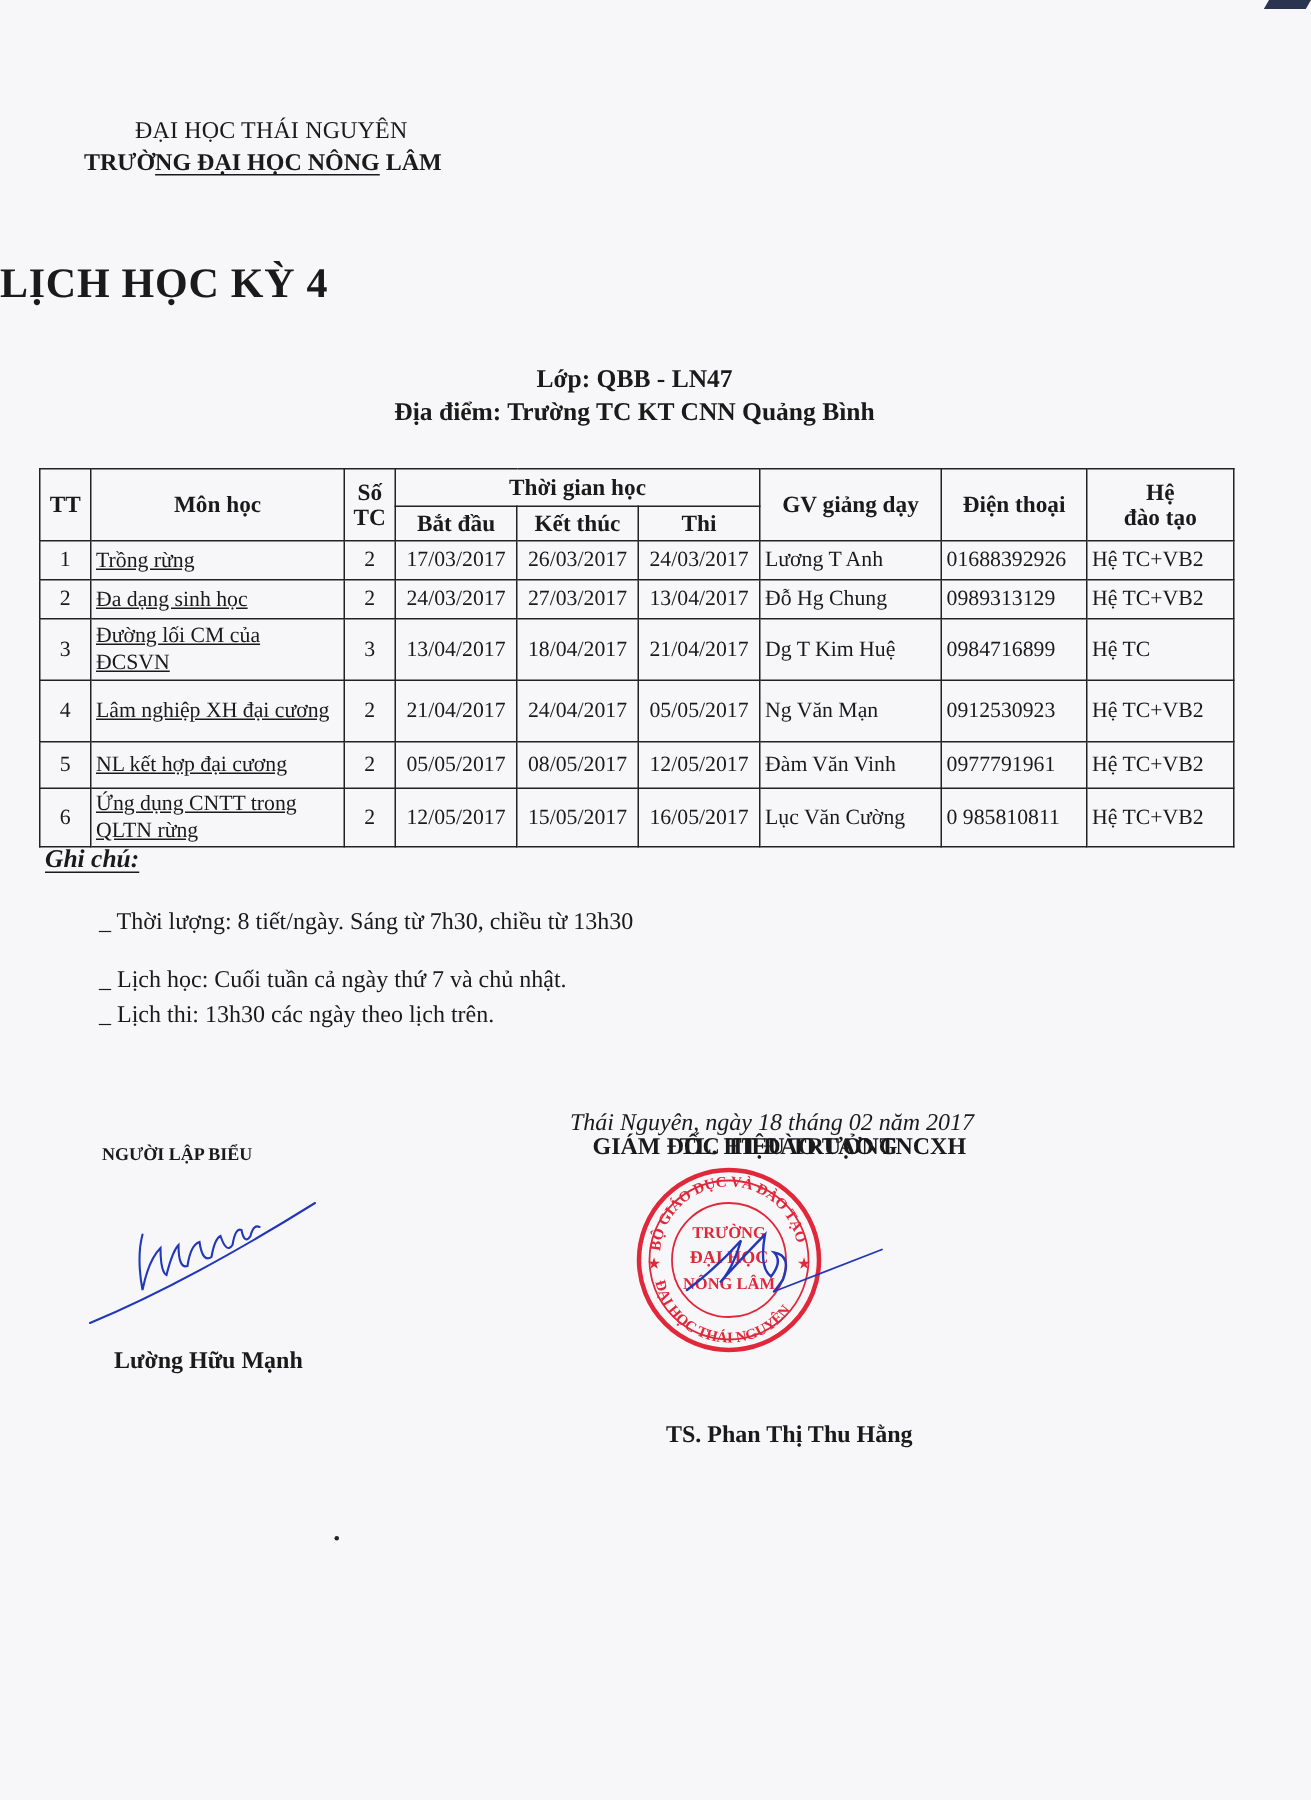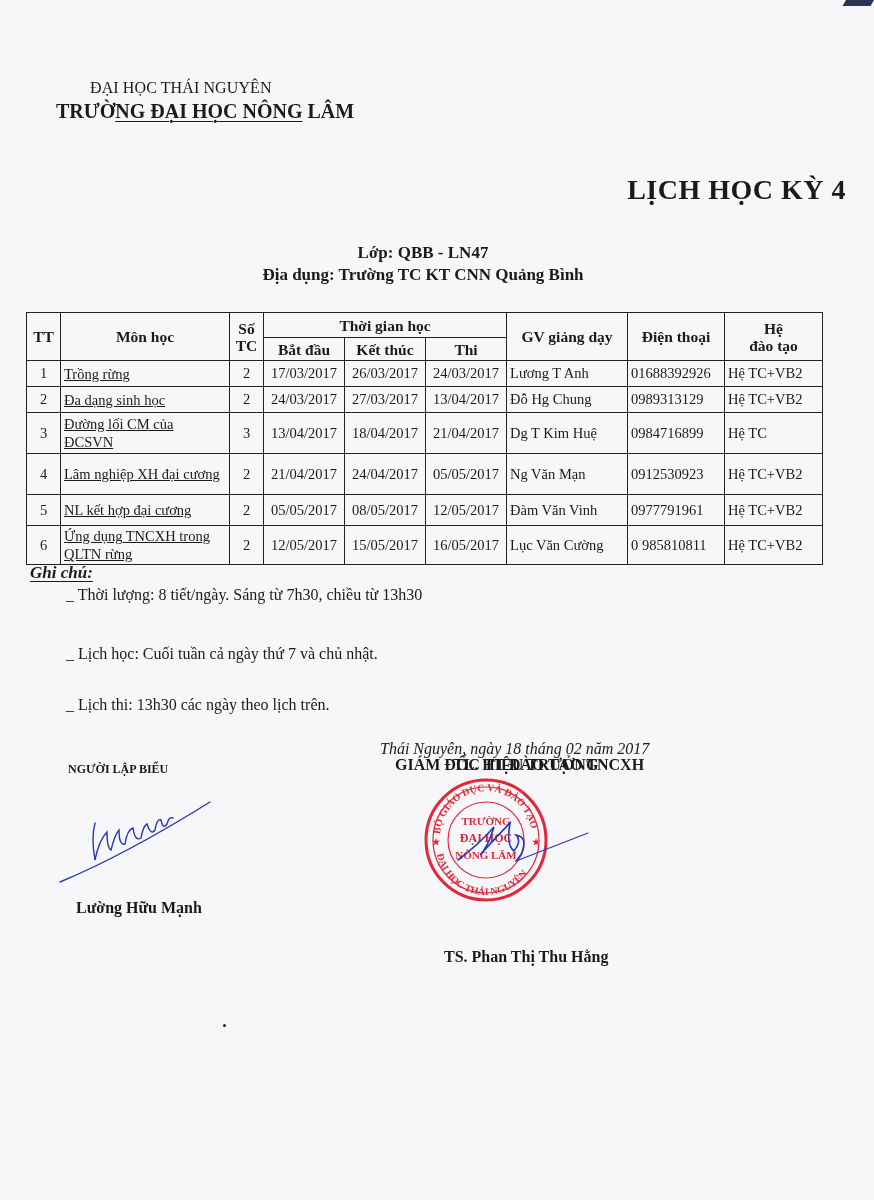--- a/index.html
+++ b/index.html
@@ -8,23 +8,23 @@
     background: #f7f7f9;
     font-family: "Liberation Serif", "DejaVu Serif", serif;
     color: #1a1a1a;
   }
   .abs { position: absolute; }
   .corner-mark {
     position: absolute; right: 0; top: 0; width: 28px; height: 6px;
     background: #2a3350; transform: skewX(-30deg); transform-origin: top right;
   }
   .org1 { left: 90px; top: 79px; font-size: 16px; letter-spacing: 0.1px; }
-  .org2 { left: 56px; top: 100px; font-size: 20px; font-weight: bold; }
+  .org2 { left: 56px; top: 100px; font-size: 16px; font-weight: bold; }
   .org2 .ul { text-decoration: underline; text-underline-offset: 3px; text-decoration-thickness: 1px; }
-  .title { left: 0; width: 846px; top: 174px; text-align: right; font-size: 28px; font-weight: bold; letter-spacing: 0.5px; }
+  .title { left: 0; width: 846px; top: 174px; text-align: left; font-size: 28px; font-weight: bold; letter-spacing: 0.5px; }
   .class-line { left: 0; width: 846px; top: 243px; text-align: center; font-size: 17px; font-weight: bold; }
   .place-line { left: 0; width: 846px; top: 265px; text-align: center; font-size: 17px; font-weight: bold; }
 
   table.sched {
     position: absolute; left: 26px; top: 312px; width: 797px;
     border-collapse: collapse; table-layout: fixed; font-size: 14.5px;
   }
   table.sched td, table.sched th {
     border: 1.4px solid #222; padding: 0 3px; line-height: 17px;
     vertical-align: middle; overflow: hidden; white-space: nowrap;
@@ -37,23 +37,23 @@
   tr.h2 th { height: 22px; }
   tr.r1 td { height: 25px; }
   tr.r2 td { height: 25px; }
   tr.r3 td { height: 40px; }
   tr.r4 td { height: 40px; }
   tr.r5 td { height: 30px; }
   tr.r6 td { height: 38px; }
 
   .notes-title { left: 30px; top: 563px; font-size: 17px; font-weight: bold; font-style: italic; text-decoration: underline; text-underline-offset: 3px; }
   .note { left: 66px; font-size: 16px; }
-  .note1 { top: 586px; }
+  .note1 { top: 606px; }
   .note2 { top: 645px; }
-  .note3 { top: 668px; margin-top: 28px; }
+  .note3 { top: 668px; }
 
   .date-line { left: 380px; top: 740px; font-size: 16px; font-style: italic; }
   .sig-title1 { left: 453px; top: 756px; font-size: 16px; font-weight: bold; }
   .sig-title2 { left: 395px; top: 756px; font-size: 16px; font-weight: bold; }
   .maker-title { left: 68px; top: 762px; font-size: 12px; font-weight: bold; }
   .maker-name { left: 76px; top: 899px; font-size: 16px; font-weight: bold; text-align: center; }
   .director-name { left: 444px; top: 948px; font-size: 16px; font-weight: bold; text-align: right; }
 
   .signature1 { left: 55px; top: 790px; }
   .stamp { left: 418px; top: 775px; }
@@ -62,21 +62,21 @@
 </head>
 <body>
 
 <div class="corner-mark"></div>
 
 <div class="abs org1">ĐẠI HỌC THÁI NGUYÊN</div>
 <div class="abs org2"><span>TRƯỜ</span><span class="ul">NG ĐẠI HỌC NÔNG</span><span> LÂM</span></div>
 
 <div class="abs title">LỊCH HỌC KỲ 4</div>
 <div class="abs class-line">Lớp: QBB - LN47</div>
-<div class="abs place-line">Địa dụng: Trường TC KT CNN Quảng Bình</div>
+<div class="abs place-line">Địa điểm: Trường TC KT CNN Quảng Bình</div>
 
 <table class="sched">
   <colgroup>
     <col style="width:34px">
       <col style="width:169px">
       <col style="width:34px">
     <col style="width:81px">
       <col style="width:81px">
       <col style="width:81px">
     <col style="width:121px">
@@ -150,21 +150,21 @@
       <td class="c">2</td>
       <td class="c">05/05/2017</td>
       <td class="c">08/05/2017</td>
       <td class="c">12/05/2017</td>
       <td class="l">Đàm Văn Vinh</td>
       <td class="l">0977791961</td>
       <td class="l">Hệ TC+VB2</td>
     </tr>
     <tr class="r6">
       <td class="c">6</td>
-      <td class="l wrap">Ứng dụng TNCXH trong QLTN rừng</td>
+      <td class="l wrap">Ứng dụng CNTT trong QLTN rừng</td>
       <td class="c">2</td>
       <td class="c">12/05/2017</td>
       <td class="c">15/05/2017</td>
       <td class="c">16/05/2017</td>
       <td class="l">Lục Văn Cường</td>
       <td class="l">0 985810811</td>
       <td class="l">Hệ TC+VB2</td>
     </tr>
   </tbody>
 </table>

